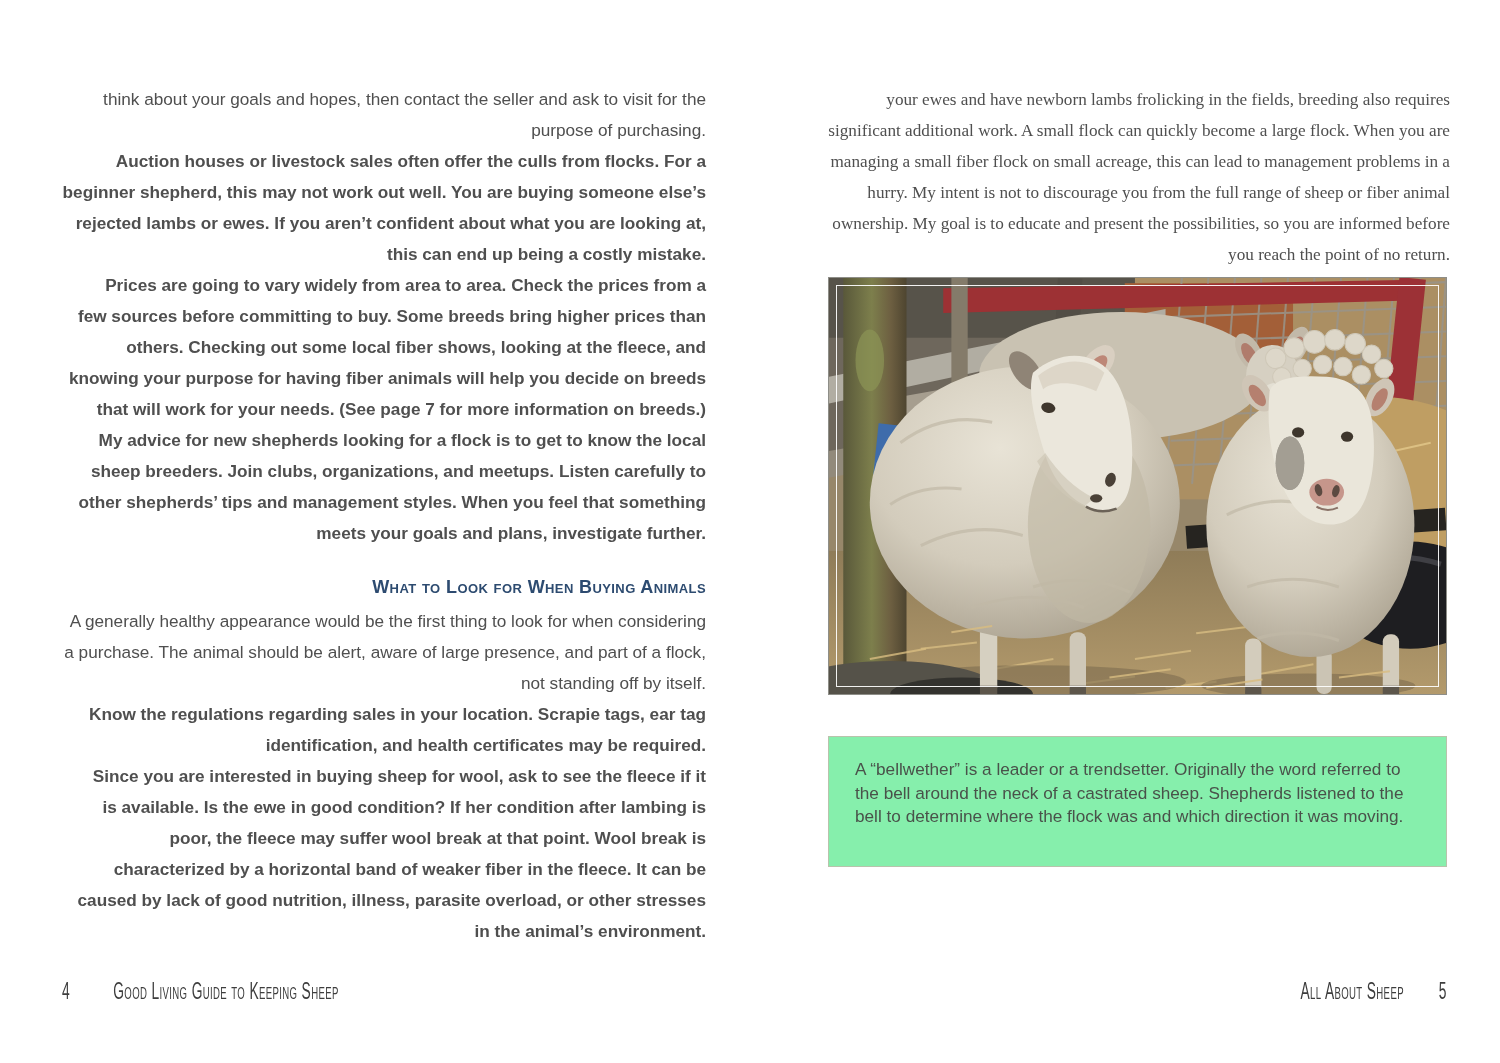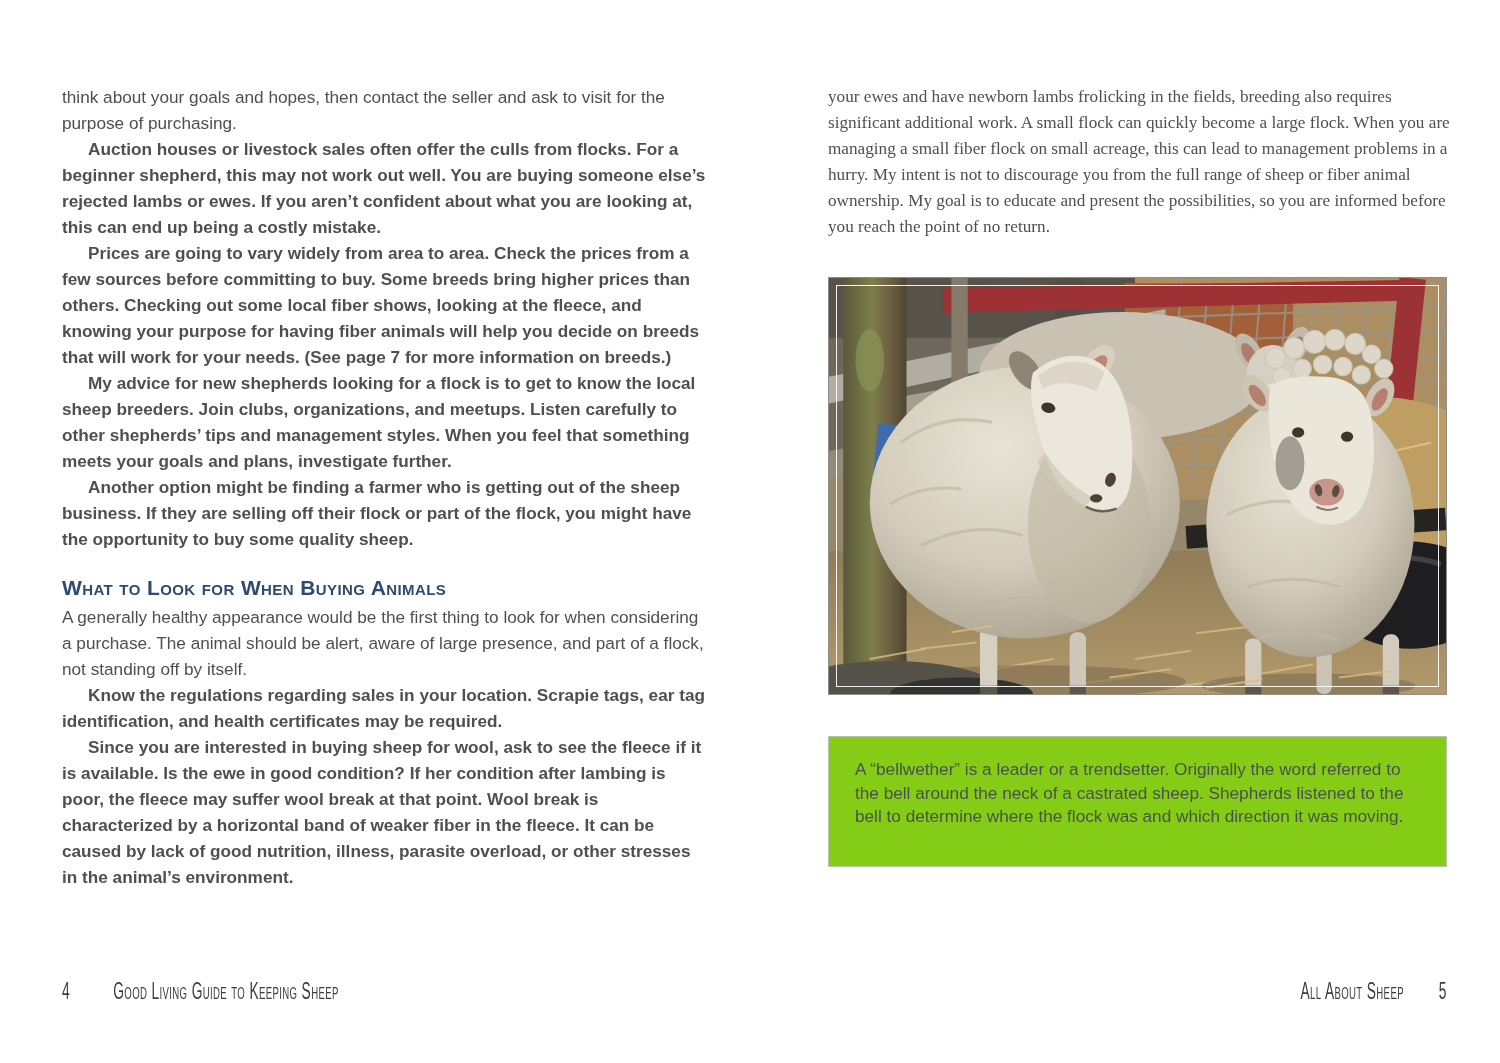--- a/index.html
+++ b/index.html
@@ -1,60 +1,59 @@
 <!DOCTYPE html>
 <html><head>
 <meta charset="utf-8">
 <style>
   * { margin:0; padding:0; box-sizing:border-box; }
   html,body { width:1500px; height:1063px; background:#ffffff; }
   body { position:relative; font-family:"Liberation Sans","DejaVu Sans",sans-serif; color:#4f4f4f; overflow:hidden; }
 
-  .text-col { position:absolute; font-size:17.2px; line-height:26px; color:#4f4f4f; text-align:left; }
+  .text-col { position:absolute; font-size:17.2px; line-height:31px; color:#4f4f4f; text-align:right; }
   .text-col p { margin:0; }
   .text-col p.indent { text-indent:26px;font-weight:bold; }
   .left-col  { left:62px;  top:84px; width:644px; }
   .right-col { left:828px; top:84px; width:622px;font-family:Liberation Serif, serif; }
 
   .section-heading {
     margin-top:23px; margin-bottom:3px;
     font-variant:small-caps; font-weight:bold;
-    font-size:21px; letter-spacing:.4px; color:#2d4b70;
+    font-size:18px; letter-spacing:.4px; color:#2d4b70;
   }
 
   .photo-frame {
     position:absolute; left:828px; top:277px; width:619px; height:418px;
     border:1px solid #8e8e88; background:#fff; overflow:hidden;
   }
   .photo-frame svg { position:absolute; left:0; top:0; display:block; }
   .photo-keyline { position:absolute; inset:7px; border:1.5px solid rgba(255,255,255,.92); }
 
   .callout {
     position:absolute; left:828px; top:736px; width:619px; height:131px;
-    background:#84cc16; border:1px solid #b9c3ac;
+    background:#86efac; border:1px solid #b9c3ac;
     padding:21px 26px 0 26px;
     font-size:17.2px; line-height:23.6px; color:#49524a;
   }
 
   .footer { position:absolute; top:978px; display:flex; align-items:baseline; color:#3d3d3d; white-space:nowrap; }
   .footer span { font-variant:small-caps; font-size:23px; letter-spacing:.6px; }
   .footer-left  { left:62px; transform:scaleX(.60); transform-origin:0 50%; }
   .footer-right { right:53px; transform:scaleX(.60); transform-origin:100% 50%; }
   .footer-left .run-title  { margin-left:72px; }
   .footer-right .page-num  { margin-left:58px; }
 </style>
 </head>
 <body>
 
 <div class="text-col left-col">
   <p>think about your goals and hopes, then contact the seller and ask to visit for the purpose of purchasing.</p>
   <p class="indent">Auction houses or livestock sales often offer the culls from flocks. For a beginner shepherd, this may not work out well. You are buying someone else’s rejected lambs or ewes. If you aren’t confident about what you are looking at, this can end up being a costly mistake.</p>
   <p class="indent">Prices are going to vary widely from area to area. Check the prices from a few sources before committing to buy. Some breeds bring higher prices than others. Checking out some local fiber shows, looking at the fleece, and knowing your purpose for having fiber animals will help you decide on breeds that will work for your needs. (See page 7 for more information on breeds.)</p>
   <p class="indent">My advice for new shepherds looking for a flock is to get to know the local sheep breeders. Join clubs, organizations, and meetups. Listen carefully to other shepherds’ tips and management styles. When you feel that something meets your goals and plans, investigate further.</p>
-  <p class="indent">Another option might be finding a farmer who is getting out of the sheep business. If they are selling off their flock or part of the flock, you might have the opportunity to buy some quality sheep.</p>
   <h2 class="section-heading">What to Look for When Buying Animals</h2>
   <p>A generally healthy appearance would be the first thing to look for when considering a purchase. The animal should be alert, aware of large presence, and part of a flock, not standing off by itself.</p>
   <p class="indent">Know the regulations regarding sales in your location. Scrapie tags, ear tag identification, and health certificates may be required.</p>
   <p class="indent">Since you are interested in buying sheep for wool, ask to see the fleece if it is available. Is the ewe in good condition? If her condition after lambing is poor, the fleece may suffer wool break at that point. Wool break is characterized by a horizontal band of weaker fiber in the fleece. It can be caused by lack of good nutrition, illness, parasite overload, or other stresses in the animal’s environment.</p>
 </div>
 
 <div class="text-col right-col">
   <p>your ewes and have newborn lambs frolicking in the fields, breeding also requires significant additional work. A small flock can quickly become a large flock. When you are managing a small fiber flock on small acreage, this can lead to management problems in a hurry. My intent is not to discourage you from the full range of sheep or fiber animal ownership. My goal is to educate and present the possibilities, so you are informed before you reach the point of no return.</p>
 </div>
 

